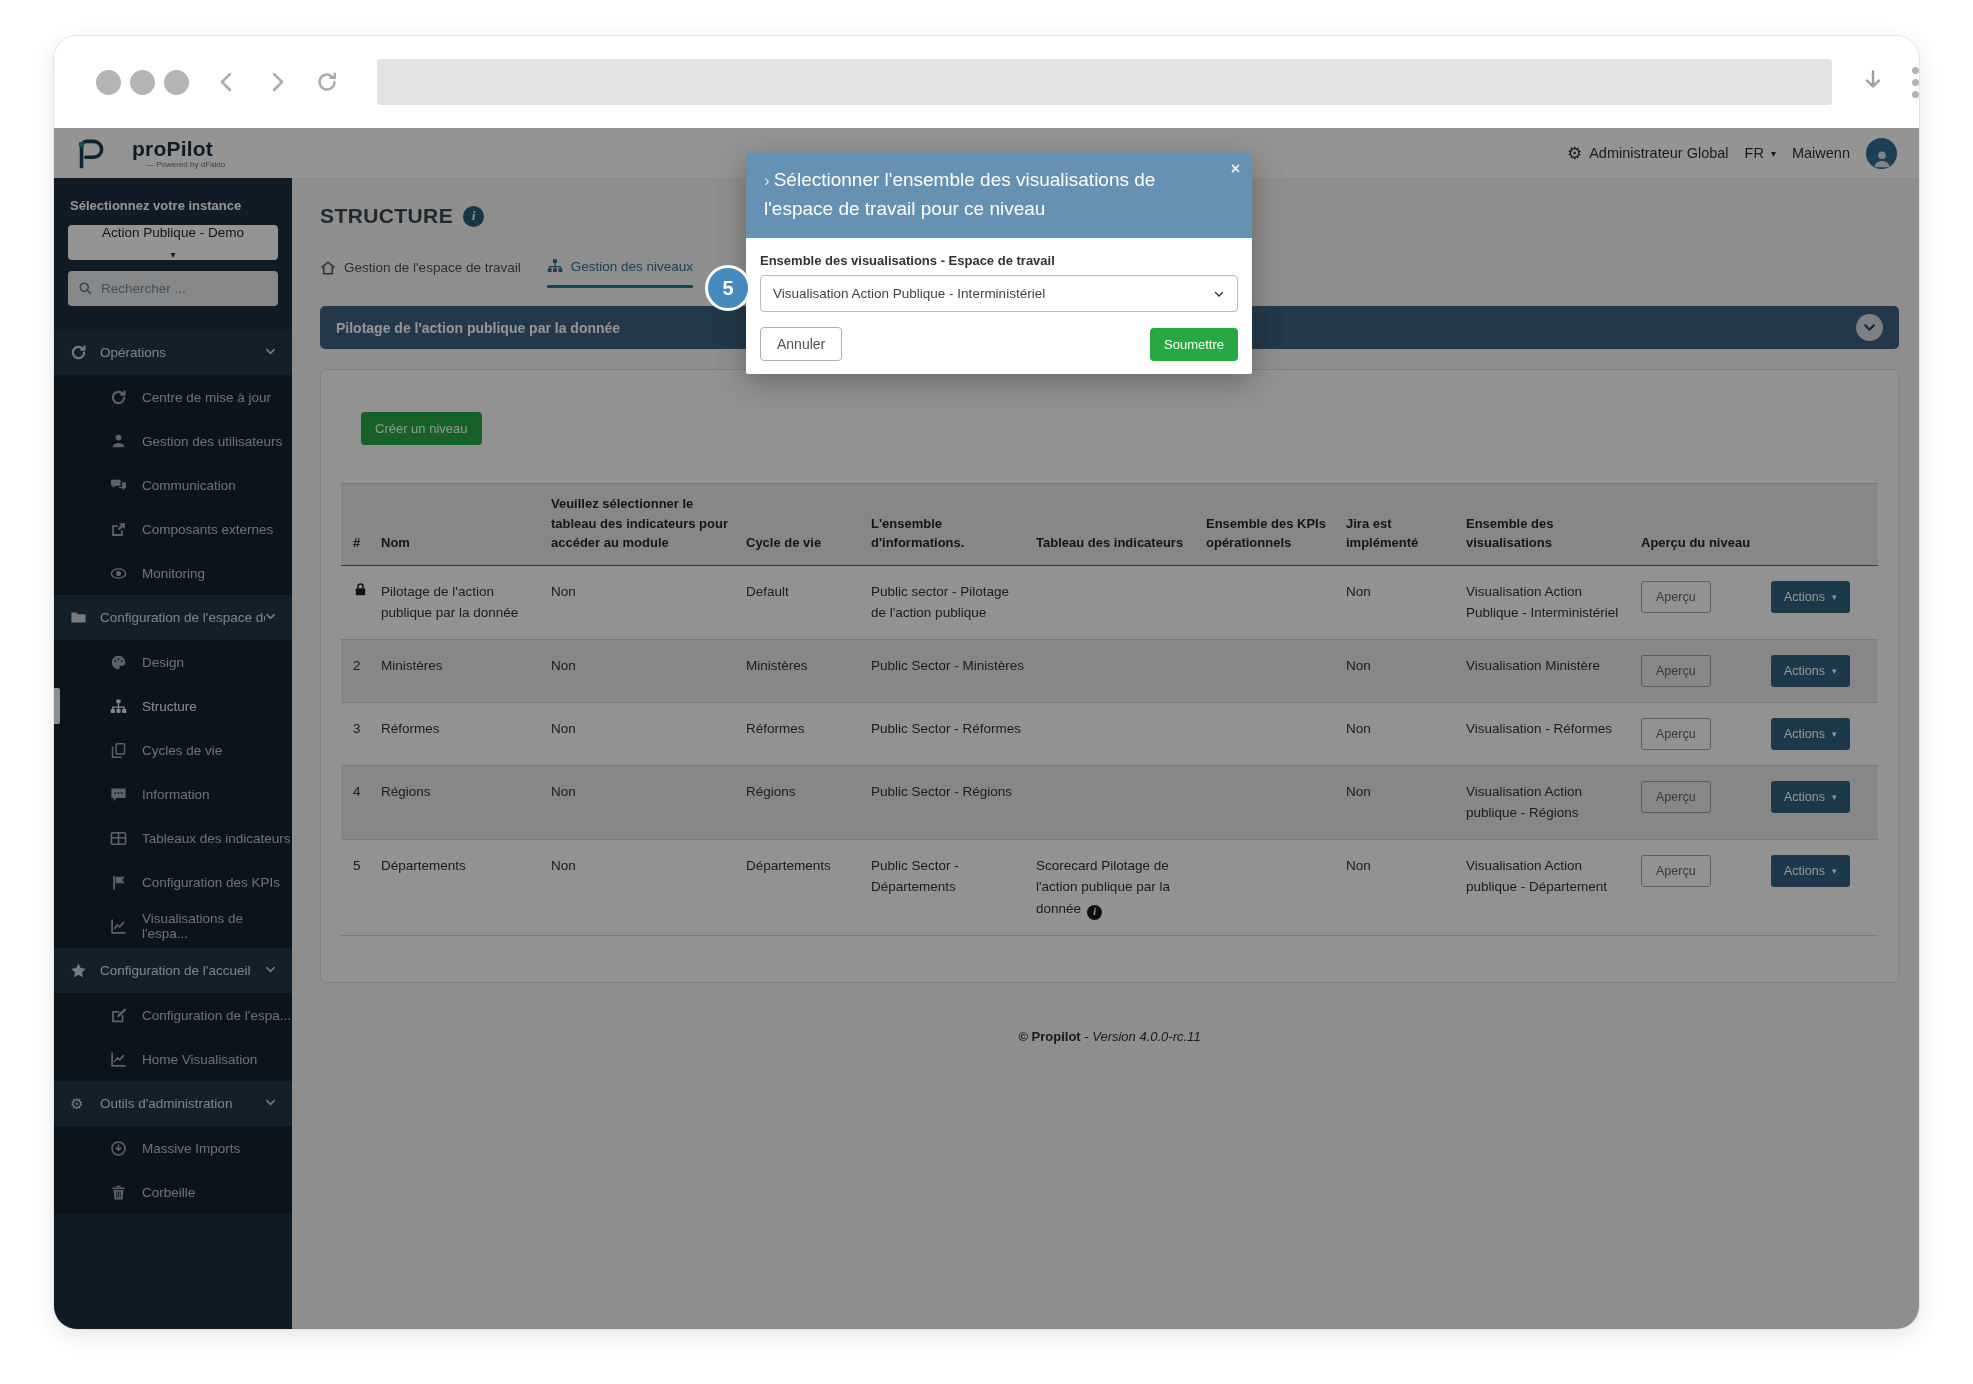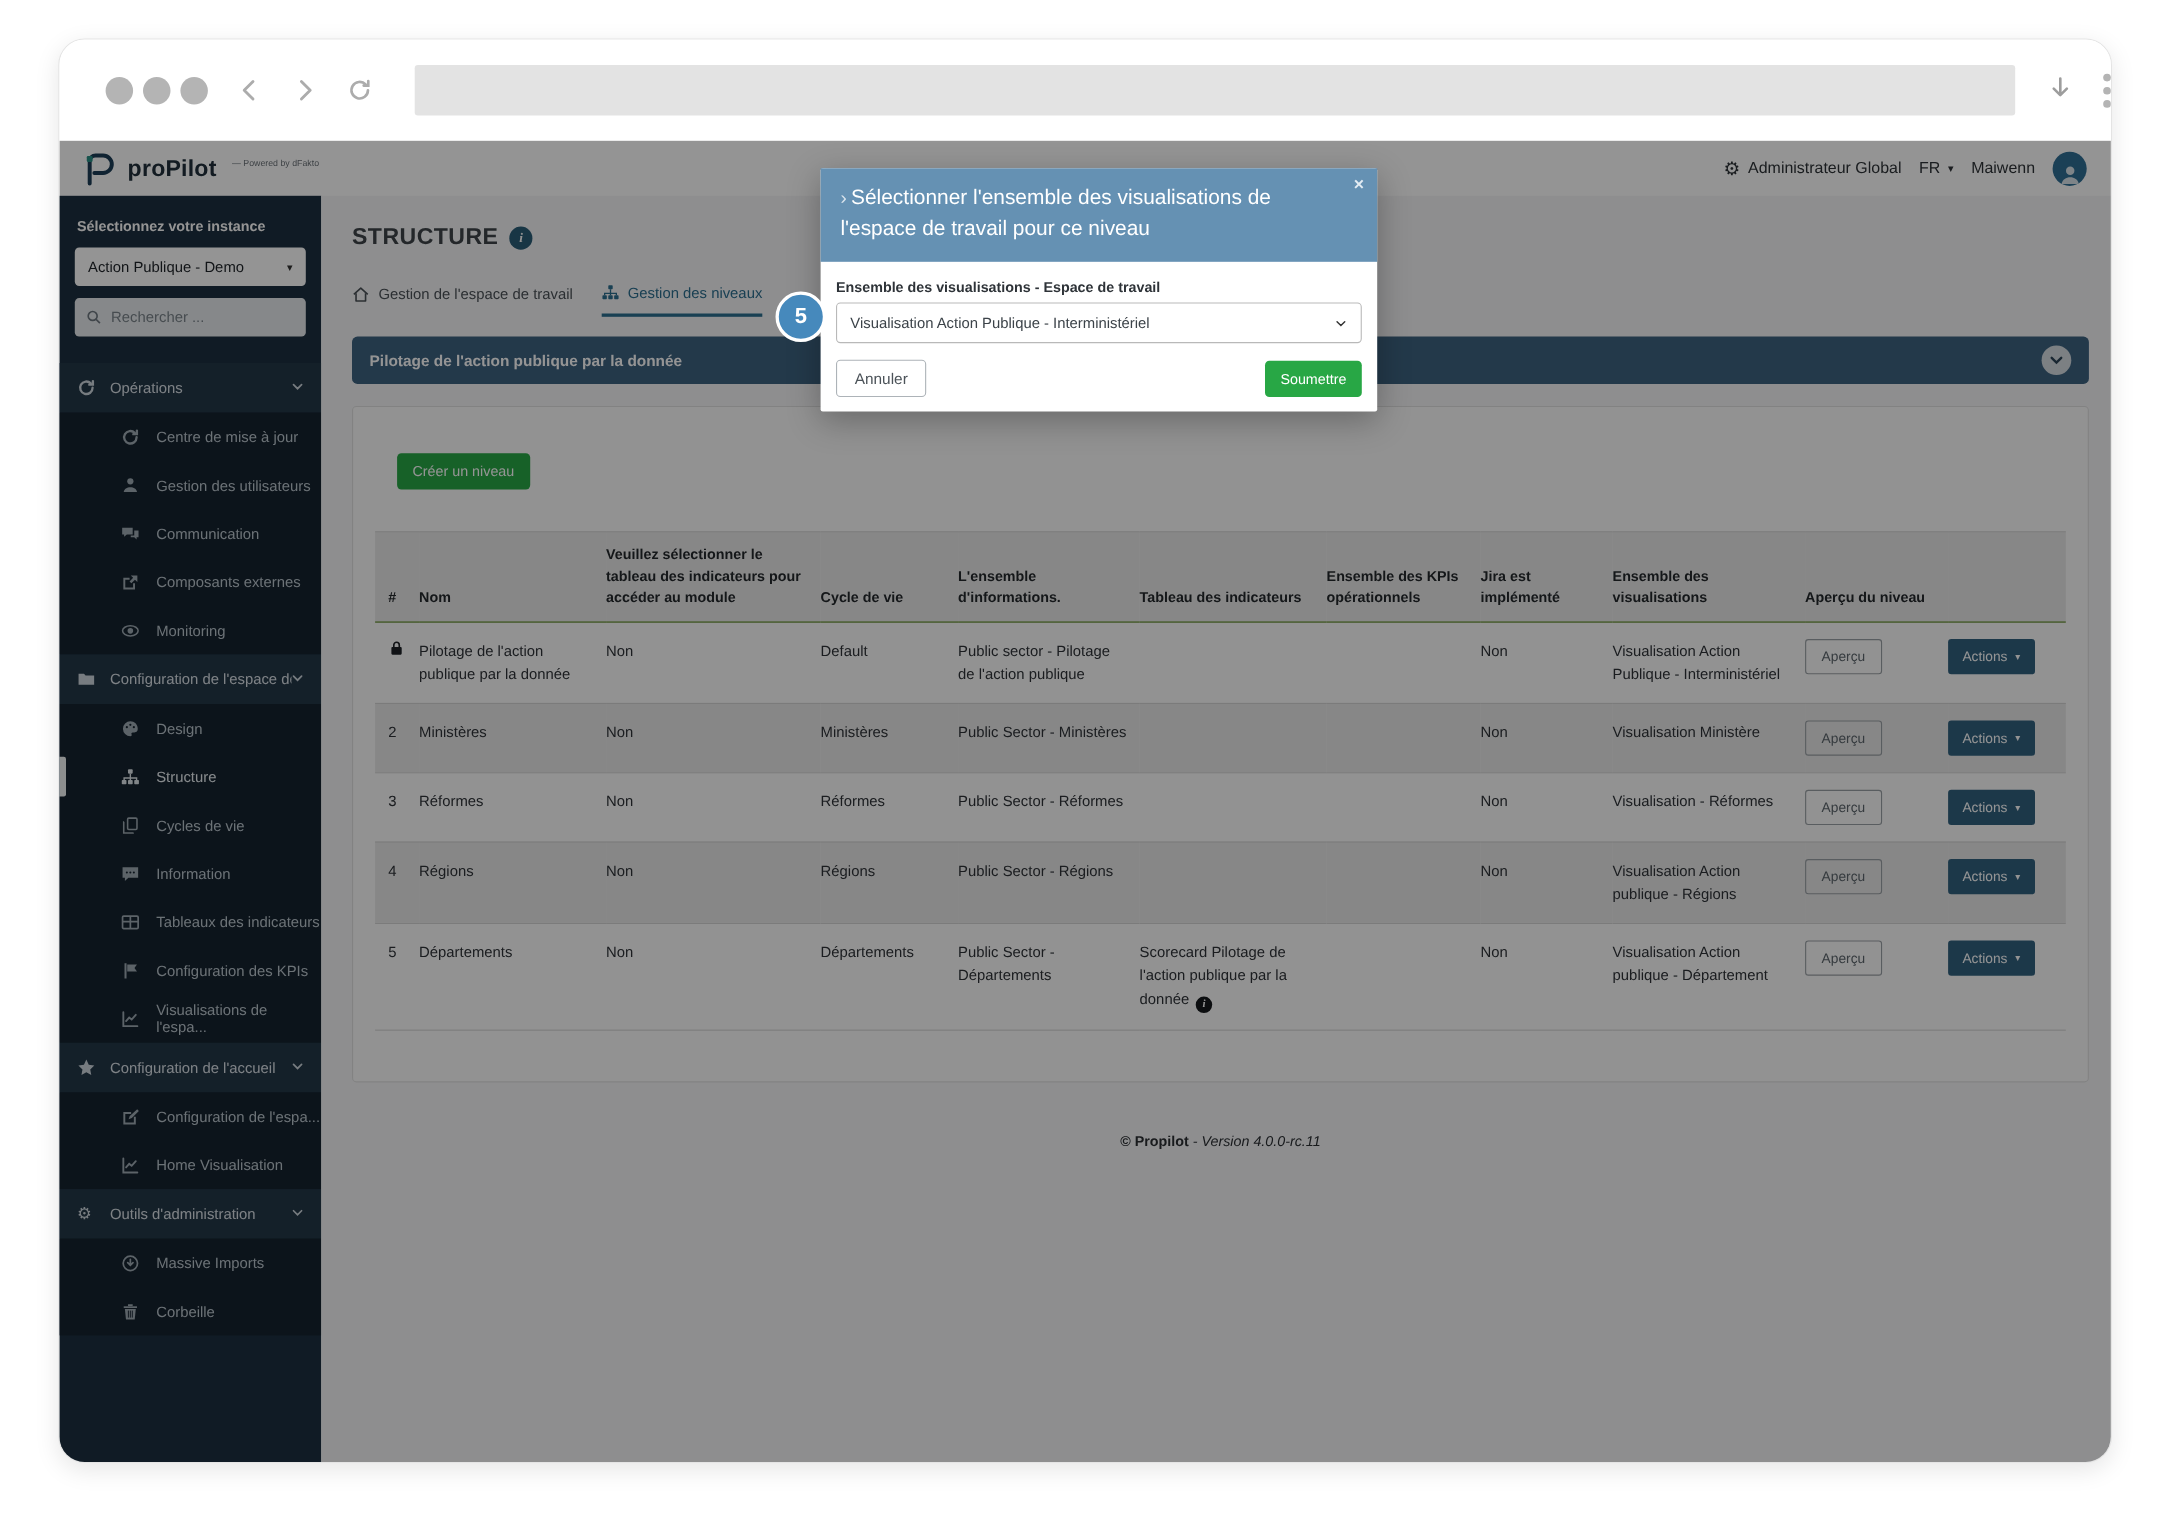--- a/index.html
+++ b/index.html
@@ -21,36 +21,36 @@
   .chrome-right { display:flex; align-items:center; gap:26px; margin-left:28px; color:#9d9d9d; }
   .chrome-right svg { width:26px; height:26px; }
   .kebab { display:flex; flex-direction:column; gap:5px; }
   .kebab i { width:7px; height:7px; border-radius:50%; background:#b4b4b4; }
 
   
   .app { position:relative; height:1203px; }
   .appheader { height:50px; background:#fff; display:flex; align-items:center; justify-content:space-between; padding:0 22px 0 18px; }
   .brand { display:flex; align-items:center; gap:8px; }
   .brand svg.mark { width:36px; height:36px; }
-  .brand-text { display:flex; flex-direction:row; line-height:1; }
+  .brand-text { display:flex; flex-direction:column; line-height:1;margin-left:16px; }
   .brand-name { font-size:21px; font-weight:600; color:#21303c; letter-spacing:.2px; }
   .brand-sub { font-size:8px; color:#6b7278; margin-top:2px; margin-left:14px; }
   .hdr-right { display:flex; align-items:center; gap:16px; font-size:14.5px; color:#2e3337; }
   .hdr-item { display:flex; align-items:center; gap:7px; }
   .gear-glyph { font-size:17px; color:#2e3337; }
   .caret { font-size:10px; color:#2e3337; }
   .avatar { width:31px; height:31px; border-radius:50%; background:#2f6e95; display:flex; align-items:flex-end; justify-content:center; overflow:hidden; }
   .avatar svg { width:22px; height:22px; }
 
   .appbody { display:flex; height:1153px; }
 
   
   .sidebar { width:238px; background:#1d3040; color:#c3cdd5; flex-shrink:0; display:flex; flex-direction:column; font-size:13.5px; }
   .sb-label { font-size:13px; font-weight:bold; color:#fff; padding:20px 16px 10px 16px; }
-  .sb-select { margin:2px 14px 0 14px; height:35px; background:#fff; border-radius:4px; display:flex; align-items:center; justify-content:space-between; padding:0 12px; color:#1e2328; font-size:13.5px; }
+  .sb-select { margin:2px 14px 0 14px; height:35px; background:#fff; border-radius:4px; display:flex; align-items:center; justify-content:space-between; padding:0 12px; color:#1e2328; font-size:13.5px;flex-direction:column; }
   .sb-select .sel-caret { font-size:10px; color:#333; }
   .sb-search { margin:11px 14px 0 14px; height:35px; background:#e7ebee; border-radius:4px; display:flex; align-items:center; padding:0 10px; gap:8px; }
   .sb-search svg { width:15px; height:15px; color:#6e7880; flex-shrink:0; }
   .sb-search input { border:none; outline:none; background:transparent; font-size:13.5px; color:#444; width:100%; font-family:"Liberation Sans",sans-serif; }
   .sb-search input::placeholder { color:#7b848b; }
   .sb-menu { margin-top:24px; }
   .s-section { height:45px; display:flex; align-items:center; padding:0 16px; background:#233748; color:#d9e0e6; }
   .s-section .s-ic { width:17px; margin-right:13px; display:flex; color:#cdd6dc; }
   .s-section .s-ic svg { width:17px; height:17px; }
   .s-section .s-lbl { flex:1; white-space:nowrap; overflow:hidden; }

